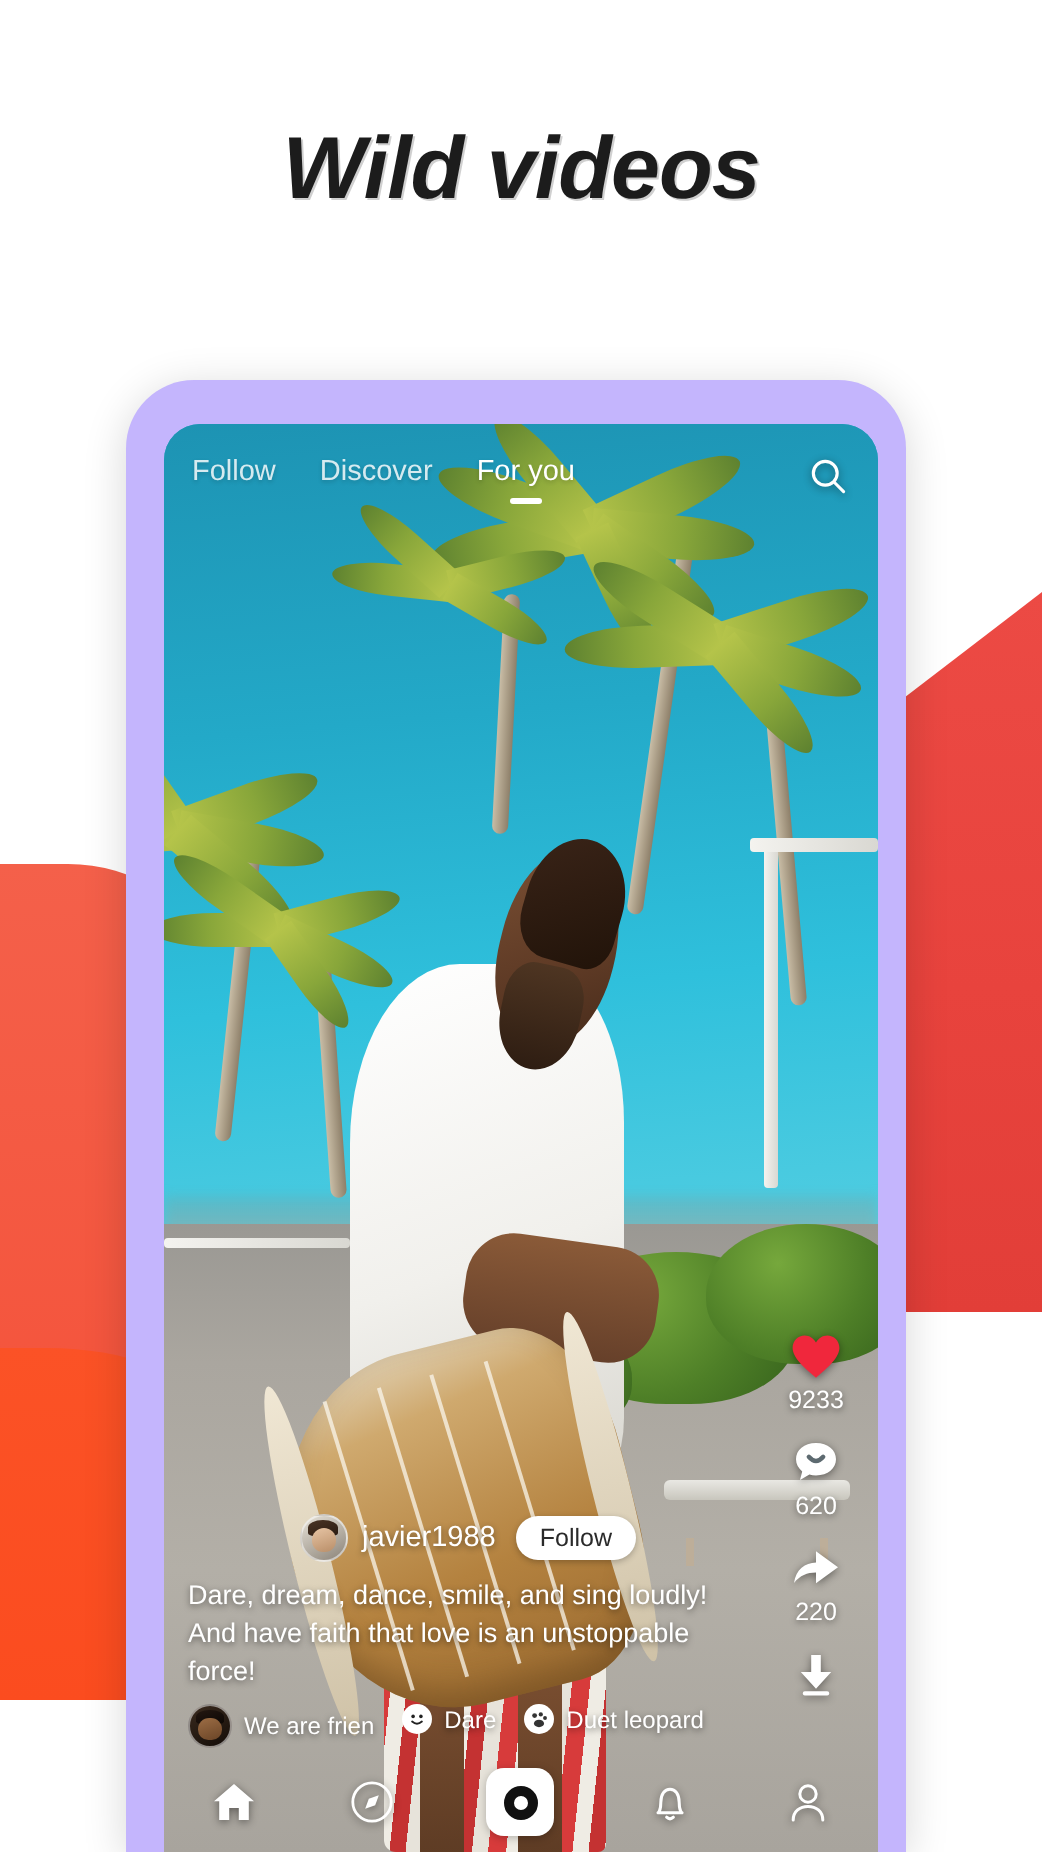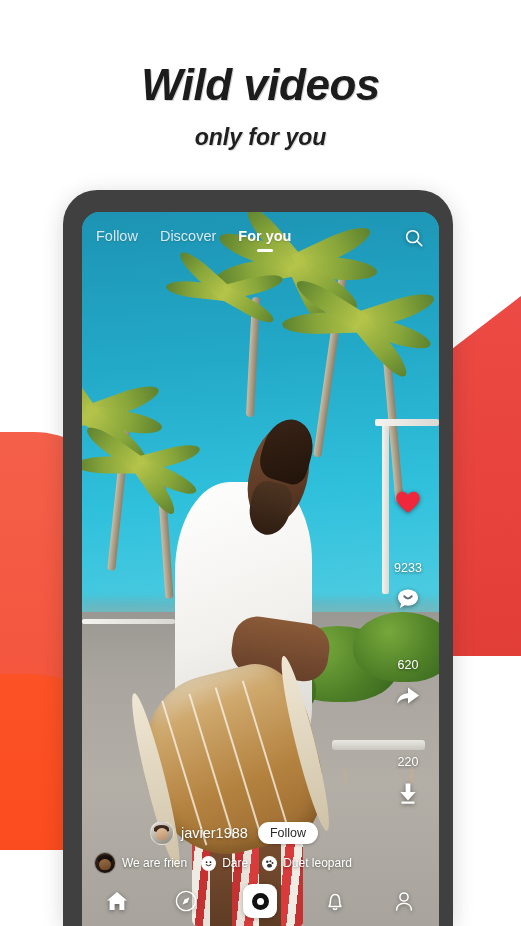--- a/index.html
+++ b/index.html
@@ -55,21 +55,21 @@
     border-top-right-radius: 72px 30px;
   }
   .shape-left-edge {
     position: absolute; right: 0; top: 6px; width: 18px; height: 412px;
     background: linear-gradient(180deg,#f08a78 0%, #ee8269 100%);
   }
 
   
   .phone {
     position: absolute; left: 63px; top: 190px; width: 390px; height: 736px; z-index: 10;
-    background: #404040;
+    background: #c4b5fd;
     border-radius: 34px 34px 0 0;
     box-shadow: 0 4px 22px rgba(0,0,0,.16);
     padding: 22px 14px 0 19px;
   }
   .screen {
     position: relative; width: 357px; height: 714px;
     border-radius: 18px 18px 0 0;
     overflow: hidden;
     background: #2aa6c2;
   }
@@ -178,33 +178,33 @@
   
   .topnav {
     position: absolute; left: 0; top: 0; width: 100%; height: 52px; z-index: 20;
     display: flex; align-items: center; padding: 0 14px;
   }
   .tab {
     color: rgba(255,255,255,.82); font-size: 14.5px; margin-right: 22px;
     position: relative; padding-bottom: 4px; cursor: pointer;
     text-shadow: 0 1px 2px rgba(0,0,0,.18);
   }
-  .tab.active { color: #ffffff; font-weight: bold; }
+  .tab.active { color: #ffffff; font-weight: normal; }
   .tab.active::after {
     content: ""; position: absolute; left: 50%; transform: translateX(-50%);
     bottom: -4px; width: 16px; height: 3px; border-radius: 2px; background: #fff;
   }
   .search-btn { margin-left: auto; cursor: pointer; display: flex; }
 
   
   .rail {
     position: absolute; right: 8px; bottom: 62px; width: 46px; z-index: 22;
     display: flex; flex-direction: column; align-items: center;
   }
-  .rail-item { display: flex; flex-direction: column; align-items: center; margin-bottom: 12px; cursor: pointer; gap: 44px; }
+  .rail-item { display: flex; flex-direction: column; align-items: center; margin-bottom: 12px; cursor: pointer; }
   .rail-count {
     color: #fff; font-size: 12.5px; margin-top: 3px;
     text-shadow: 0 1px 3px rgba(0,0,0,.5);
   }
 
   
   .caption-block {
     position: absolute; left: 12px; bottom: 52px; width: 280px; z-index: 22;
   }
   .user-row { display: flex; align-items: center; margin-bottom: 7px; justify-content: center; }
@@ -231,21 +231,21 @@
   }
   .follow-pill {
     margin-left: 10px; background: #fff; color: #2a2a2a;
     font-size: 12.5px; padding: 4px 12px; border-radius: 20px; cursor: pointer;
     box-shadow: 0 1px 3px rgba(0,0,0,.25);
   }
   .caption-text {
     color: #fff; font-size: 13.5px; line-height: 1.42; width: 272px;
     text-shadow: 0 1px 3px rgba(0,0,0,.5);
   }
-  .chips { display: flex; align-items: center; margin-top: 7px; }
+  .chips { display: flex; align-items: flex-start; margin-top: 7px; }
   .chip { display: flex; align-items: center; margin-right: 14px; cursor: pointer; }
   .chip-avatar { width: 22px; height: 22px; }
   .chip-label {
     color: #fff; font-size: 12px; margin-left: 6px; white-space: nowrap;
     text-shadow: 0 1px 3px rgba(0,0,0,.5);
   }
   .chip-icon {
     width: 15px; height: 15px; border-radius: 50%; background: #fff;
     display: flex; align-items: center; justify-content: center; flex: none;
   }
@@ -277,21 +277,20 @@
     <div class="shape-right-inner"></div>
   </div>
   <div class="shape-left">
     <div class="shape-left-top"></div>
     <div class="shape-left-bot"></div>
     <div class="shape-left-edge"></div>
   </div>
 
   <div class="headline-wrap">
     <div class="headline">Wild videos</div>
-    <div class="subheadline">only for you</div>
   </div>
 
   <div class="phone">
     <div class="screen">
 
       <div class="photo">
         <div class="sky"></div>
         <div class="horizon"></div>
         <div class="sand"></div>
 
@@ -412,20 +411,21 @@
 
       <div class="caption-block">
         <div class="user-row">
           <div class="avatar">
             <div class="avatar-hair"></div>
               <div class="avatar-face"></div>
           </div>
           <span class="username">javier1988</span>
           <span class="follow-pill">Follow</span>
         </div>
+        <div class="caption-text">Dare, dream, dance, smile, and sing loudly! And have faith that love is an unstoppable force!</div>
         <div class="chips">
           <div class="chip">
             <div class="avatar chip-avatar avatar-dark">
               <div class="avatar-hair"></div>
                 <div class="avatar-face"></div>
             </div>
             <span class="chip-label">We are frien</span>
           </div>
           <div class="chip">
             <span class="chip-icon">

